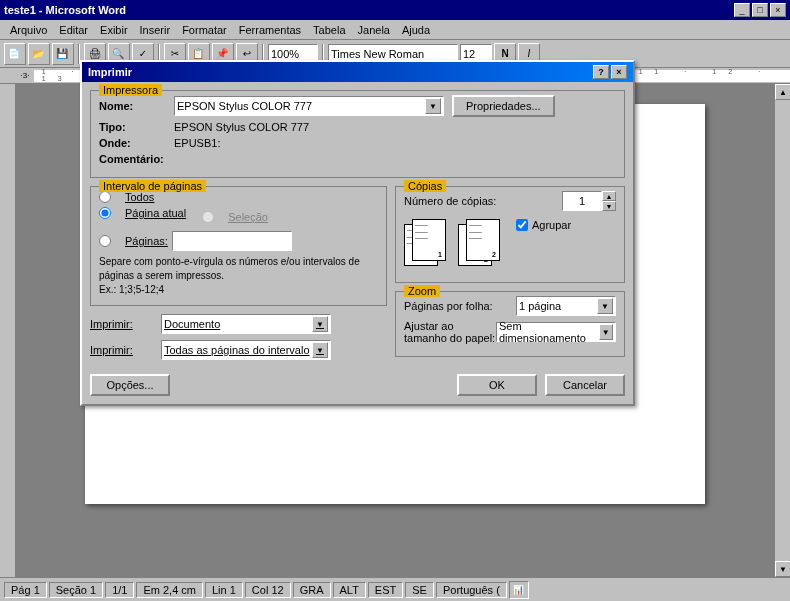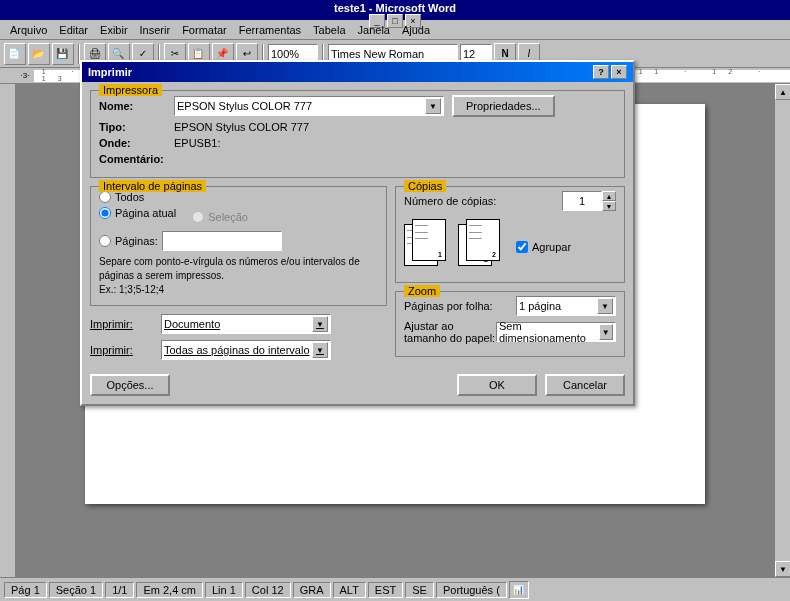--- a/index.html
+++ b/index.html
@@ -15,21 +15,20 @@
 
     
     .title-bar {
       background: #00007b;
       color: white;
       display: flex;
       align-items: center;
       justify-content: space-between;
       padding: 2px 4px;
       height: 20px;
-      flex-direction: column;
     }
     .title-bar-title {
       font-size: 11px;
       font-weight: bold;
       color: white;
     }
     .title-bar-buttons {
       display: flex;
       gap: 2px;
     }
@@ -326,24 +325,25 @@
       font-size: 11px;
       cursor: pointer;
       min-width: 80px;
       text-align: center;
     }
 
     
     .radio-label {
       display: flex;
       align-items: flex-end;
-      gap: 4px;
+      gap: 14px;
       font-size: 11px;
       margin-bottom: 4px;
       cursor: pointer;
+      text-decoration: underline;
     }
     input[type="radio"] { width: 12px; height: 12px; }
     input[type="checkbox"] { width: 12px; height: 12px; }
 
     
     .check-label {
       display: flex;
       align-items: center;
       gap: 4px;
       font-size: 11px;
@@ -613,21 +613,21 @@
               <span style="font-size:11px; flex:1;">Número de cópias:</span>
               <div class="spinner">
                 <input class="spinner-input" type="text" value="1" style="">
                 <div class="spinner-btns">
                   <div class="spinner-btn">▲</div>
                   <div class="spinner-btn">▼</div>
                 </div>
               </div>
             </div>
 
-            <div style="display:flex; align-items:center; gap:4px; margin-top:8px;">
+            <div style="display:flex; align-items:flex-start; gap:4px; margin-top:8px;">
 
               <div style="position:relative; width:50px; height:55px;">
                 <div style="position:absolute; left:0; top:5px; width:34px; height:42px; border:1.5px solid #000; background:white; display:flex; flex-direction:column; padding:2px;">
                   <div style="font-size:6px; line-height:1.1; color:#000;">───<br>───<br>───</div>
                 </div>
                 <div style="position:absolute; left:8px; top:0; width:34px; height:42px; border:1.5px solid #000; background:white; display:flex; flex-direction:column; padding:2px;">
                   <div style="font-size:7px; font-weight:bold; color:#000; position:absolute; right:3px; bottom:2px;">1</div>
                   <div style="font-size:6px; line-height:1.1; color:#000;">───<br>───<br>───</div>
                 </div>
               </div>

